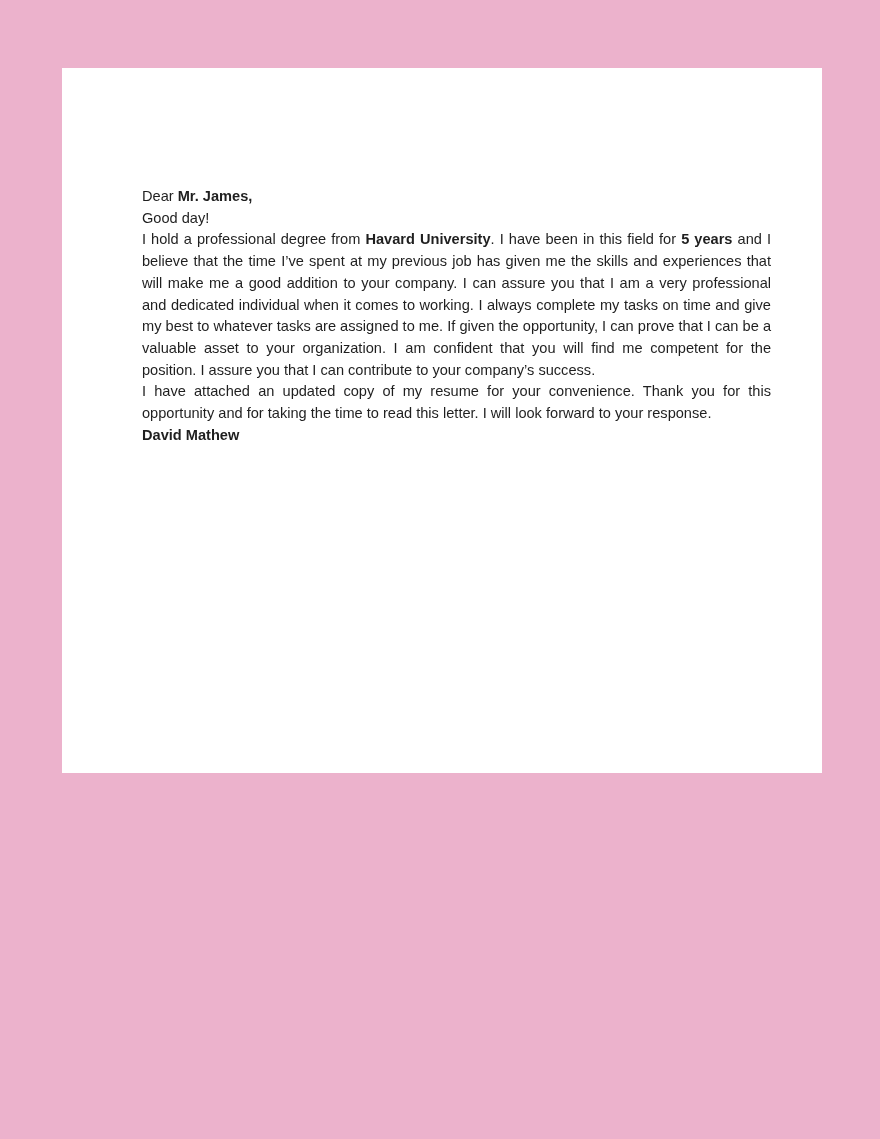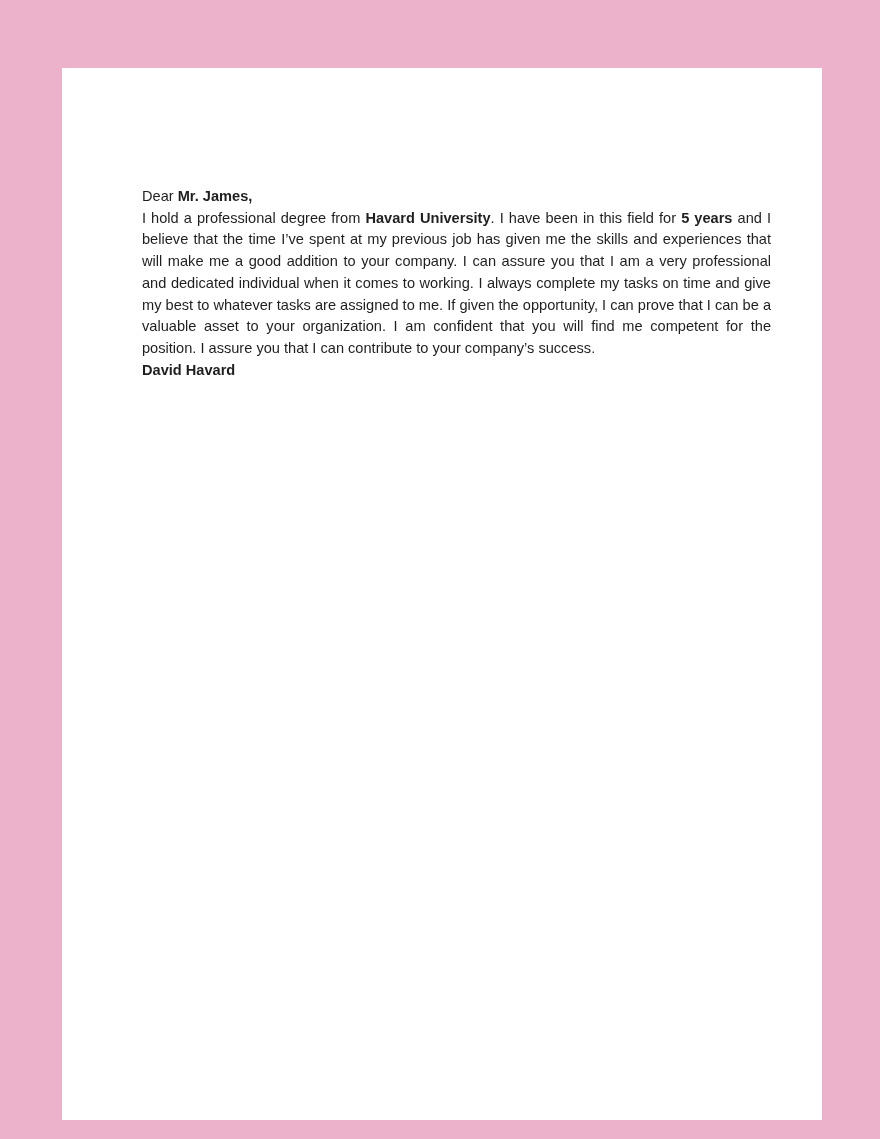--- a/index.html
+++ b/index.html
@@ -19,21 +19,21 @@
     position: relative;
     width: 880px;
     height: 1139px;
   }
 
   .page {
     position: absolute;
     left: 62px;
     top: 68px;
     width: 760px;
-    height: 1052px;
+    height: 705px;
     background: var(--page-color, #ffffff);
     padding: 118px 51px 0 80px;
     color: var(--text-color, #1f1f1f);
     font-size: 14.6px;
     line-height: 21.7px;
   }
 
   .page p { margin: 0; }
 
   .salutation { margin-bottom: 21px; }
@@ -54,21 +54,23 @@
 
   .page strong, .page b { font-weight: 700; }
 </style>
 </head>
 <body>
 
 <div class="canvas">
   <div class="page">
     <p class="salutation"><span>Dear </span><strong>Mr. James,</strong></p>
 
+    <p class="greeting"><span>Good day!</span></p>
 
 
     <p class="para"><span>I hold a professional degree from </span><strong>Havard University</strong><span>. I have been in this field for </span><strong>5 years</strong><span> and I believe that the time I’ve spent at my previous job has given me the skills and experiences that will make me a good addition to your company. I can assure you that I am a very professional and dedicated individual when it comes to working. I always complete my tasks on time and give my best to whatever tasks are assigned to me. If given the opportunity, I can prove that I can be a valuable asset to your organization. I am confident that you will find me competent for the position. I assure you that I can contribute to your company’s success.</span></p>
 
+    <p class="para"><span>I have attached an updated copy of my resume for your convenience. Thank you for this opportunity and for taking the time to read this letter. I will look forward to your response.</span></p>
 
 
-    <p class="signature"><strong>David Havard</strong></p>
+    <p class="signature"><strong>David Mathew</strong></p>
   </div>
 </div>
 
 </body></html>

